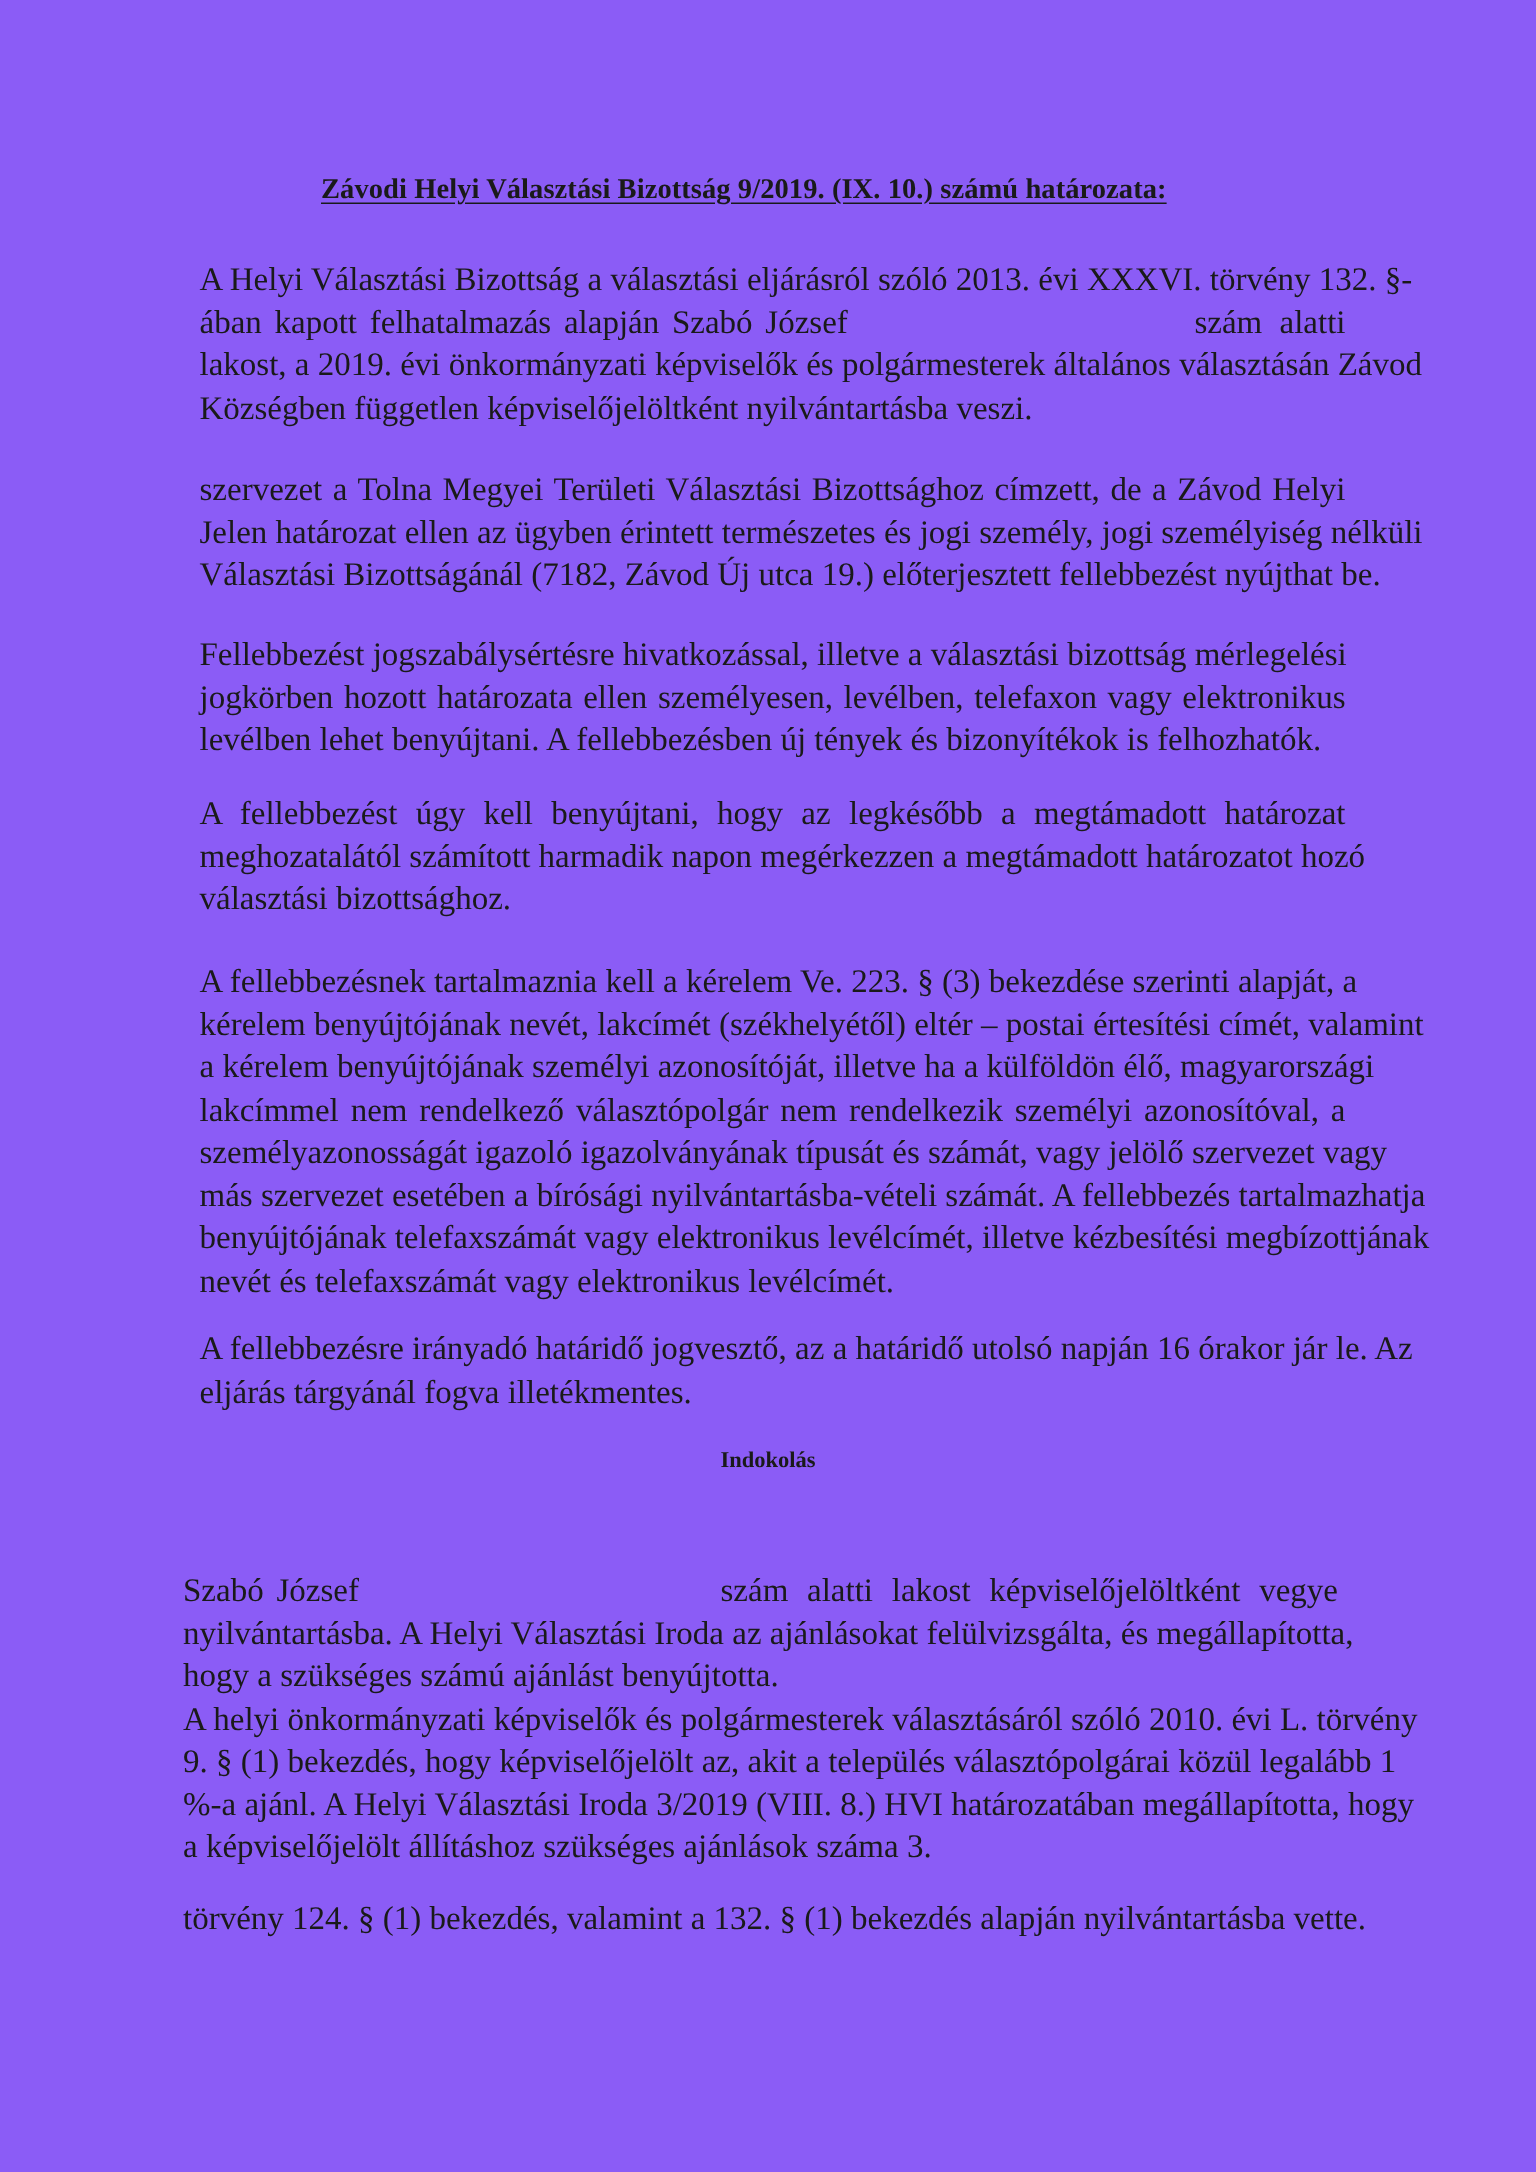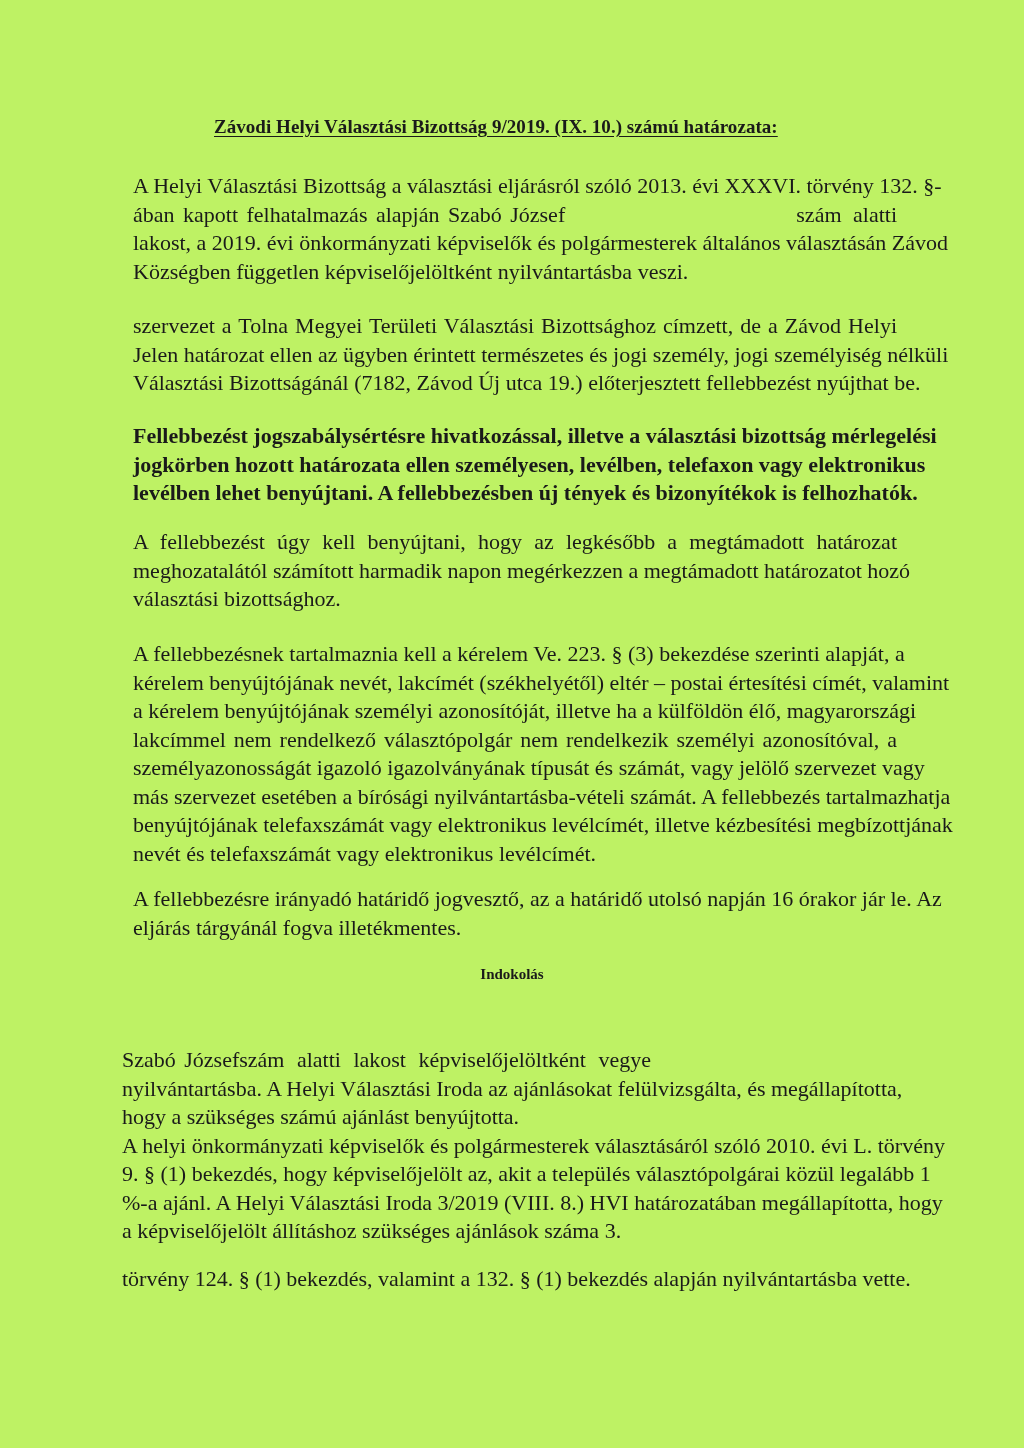--- a/index.html
+++ b/index.html
@@ -1,18 +1,18 @@
 <!DOCTYPE html>
 <html><head>
 <meta charset="utf-8">
 <style>
   html, body { margin: 0; padding: 0; background: #ffffff; }
   body { width: 1024px; height: 1448px; position: relative; overflow: hidden;
          font-family: "Liberation Serif", "DejaVu Serif", serif; color: #1a1a1a; }
-  .page { position: absolute; left: 0; top: 0; width: 1024px; height: 1448px; background: #bef264; }
+  .page { position: absolute; left: 0; top: 0; width: 1024px; height: 1448px; background: #8b5cf6; }
   .title { position: absolute; left: 214px; top: 116px; width: 610px; font-size: 19px; font-weight: bold;
            text-decoration: underline; text-underline-offset: 3px; white-space: nowrap; letter-spacing: 0.05px; }
   .para { position: absolute; left: 133px; width: 764px; font-size: 22px; }
   .line { height: 28.5px; line-height: 28.5px; white-space: nowrap; }
   .just { text-align: justify; text-align-last: justify; }
   .heading { position: absolute; left: 0; width: 1024px; top: 966px; text-align: center; font-size: 15px; font-weight: bold; }
 </style>
 </head>
 <body>
 
@@ -29,21 +29,21 @@
     <div class="line just">lakost, a 2019. évi önkormányzati képviselők és polgármesterek általános választásán Závod</div>
     <div class="line">Községben független képviselőjelöltként nyilvántartásba veszi.</div>
   </div>
 
   <div class="para" style="top:312px;">
     <div class="line just">szervezet a Tolna Megyei Területi Választási Bizottsághoz címzett, de a Závod Helyi</div>
     <div class="line just">Jelen határozat ellen az ügyben érintett természetes és jogi személy, jogi személyiség nélküli</div>
     <div class="line">Választási Bizottságánál (7182, Závod Új utca 19.) előterjesztett fellebbezést nyújthat be.</div>
   </div>
 
-  <div class="para" style="top:422px;font-weight:bold;">
+  <div class="para" style="top:422px;">
     <div class="line just">Fellebbezést jogszabálysértésre hivatkozással, illetve a választási bizottság mérlegelési</div>
     <div class="line just">jogkörben hozott határozata ellen személyesen, levélben, telefaxon vagy elektronikus</div>
     <div class="line">levélben lehet benyújtani. A fellebbezésben új tények és bizonyítékok is felhozhatók.</div>
   </div>
 
   <div class="para" style="top:528px;">
     <div class="line just">A fellebbezést úgy kell benyújtani, hogy az legkésőbb a megtámadott határozat</div>
     <div class="line just">meghozatalától számított harmadik napon megérkezzen a megtámadott határozatot hozó</div>
     <div class="line">választási bizottsághoz.</div>
   </div>
@@ -60,21 +60,21 @@
   </div>
 
   <div class="para" style="top:885px;">
     <div class="line just">A fellebbezésre irányadó határidő jogvesztő, az a határidő utolsó napján 16 órakor jár le. Az</div>
     <div class="line">eljárás tárgyánál fogva illetékmentes.</div>
   </div>
 
   <div class="heading">Indokolás</div>
 
   <div class="para" style="left:122px;width:770px;top:1046px;">
-    <div class="line" style="display:flex;">
+    <div class="line" style="display:flex;justify-content:space-between;">
       <span style="word-spacing:3px;">Szabó József</span>
       <span style="word-spacing:7px;">szám alatti lakost képviselőjelöltként vegye</span>
     </div>
     <div class="line just">nyilvántartásba. A Helyi Választási Iroda az ajánlásokat felülvizsgálta, és megállapította,</div>
     <div class="line">hogy a szükséges számú ajánlást benyújtotta.</div>
     <div class="line just">A helyi önkormányzati képviselők és polgármesterek választásáról szóló 2010. évi L. törvény</div>
     <div class="line just">9. § (1) bekezdés, hogy képviselőjelölt az, akit a település választópolgárai közül legalább 1</div>
     <div class="line just">%-a ajánl. A Helyi Választási Iroda 3/2019 (VIII. 8.) HVI határozatában megállapította, hogy</div>
     <div class="line">a képviselőjelölt állításhoz szükséges ajánlások száma 3.</div>
   </div>

